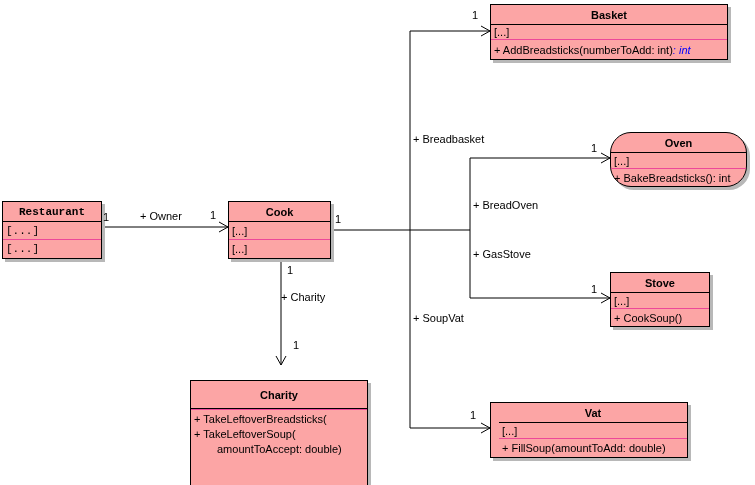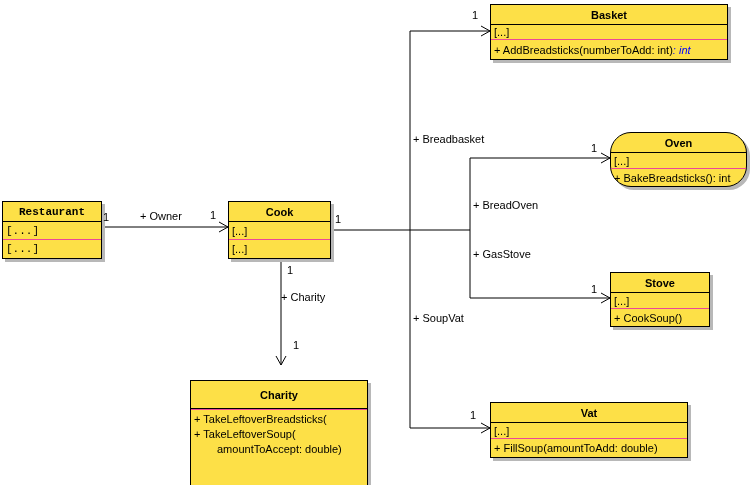--- a/index.html
+++ b/index.html
@@ -8,21 +8,21 @@
     position:relative;
     width:755px; height:485px;
     font-family:"Liberation Sans", sans-serif;
     font-size:11px; color:#000;
     overflow:hidden;
   }
   #lines { position:absolute; left:0; top:0; width:755px; height:485px; pointer-events:none; }
   #lines path { stroke:#000; stroke-width:1; fill:none; }
   .uml-class {
     position:absolute;
-    background:#fde047;
+    background:#fca5a5;
     border:1px solid #000;
     box-shadow:3px 3px 0 #b8b8b8;
   }
   .uml-title {
     font-weight:bold;
     border-bottom:1px solid #000;
     display:flex; align-items:center; justify-content:center;
   }
   .uml-methods { border-top:1px solid #ec4899; }
   .uml-row { display:flex; align-items:center; padding:0 3px; white-space:nowrap; overflow:hidden; }
@@ -105,21 +105,21 @@
 <div class="uml-class" style="left:610px;top:272px;width:100px;height:55px;text-align:right;">
   <div class="uml-title" style="height:20px;">Stove</div>
   <div class="uml-attrs">
     <div class="uml-row" style="height:15px;">[...]</div>
   </div>
   <div class="uml-methods">
     <div class="uml-row" style="height:17px;">+ CookSoup()</div>
   </div>
 </div>
 
-<div class="uml-class" style="left:490px;top:402px;width:198px;height:56px;">
+<div class="uml-class" style="left:490px;top:402px;width:198px;height:56px;padding-left:8px;">
   <div class="uml-title" style="height:20px;">Vat</div>
   <div class="uml-attrs">
     <div class="uml-row" style="height:15px;">[...]</div>
   </div>
   <div class="uml-methods">
     <div class="uml-row" style="height:18px;">+ FillSoup(amountToAdd: double)</div>
   </div>
 </div>
 
 <div class="uml-class" style="left:190px;top:380px;width:178px;height:115px;">

